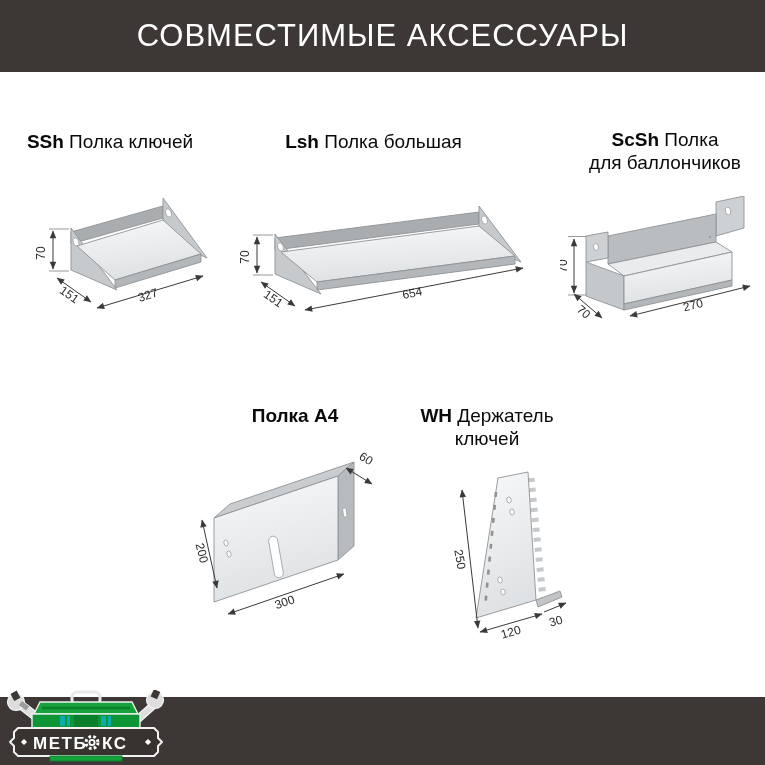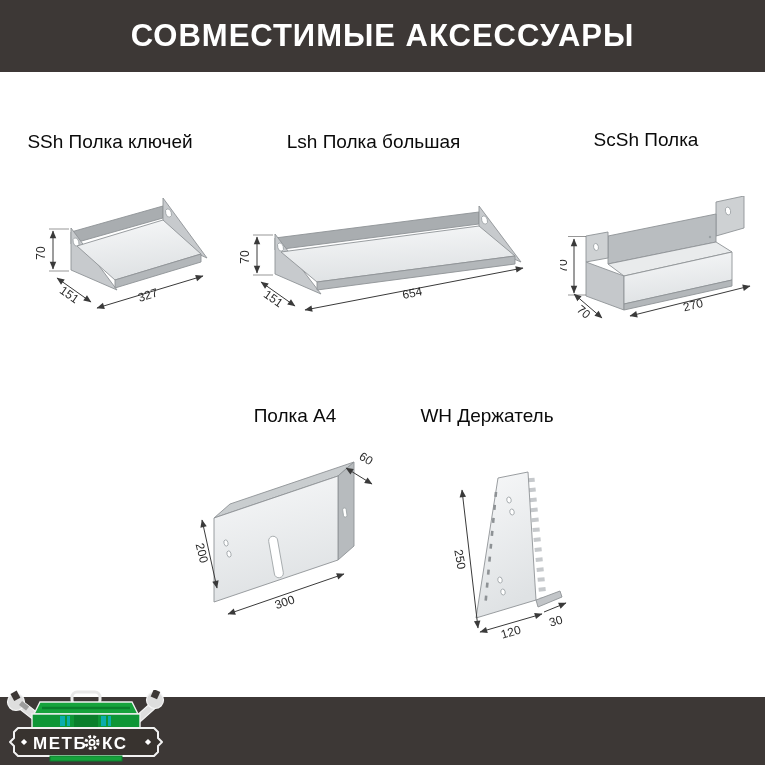--- a/index.html
+++ b/index.html
@@ -1,23 +1,23 @@
 <!DOCTYPE html>
 <html><head>
 <meta charset="utf-8">
 <style>
   html,body{margin:0;padding:0;background:#fff;}
   .page{position:relative;width:765px;height:765px;background:#ffffff;overflow:hidden;
         font-family:"Liberation Sans", sans-serif;}
   .bar{position:absolute;left:0;width:765px;background:#3d3836;}
   .header{top:0;height:72px;display:flex;align-items:center;justify-content:center;}
-  .header h1{margin:0;color:#ffffff;font-size:31px;font-weight:bold;letter-spacing:1px;}
+  .header h1{margin:0;color:#ffffff;font-size:31px;font-weight:normal;letter-spacing:1px;}
   .footer{top:697px;height:68px;}
   .title{position:absolute;text-align:center;font-size:19px;line-height:23px;color:#0a0a0a;}
-  .title b{font-weight:normal;margin-top:16px;}
+  .title b{font-weight:bold;margin-top:16px;}
   .fig{position:absolute;}
   svg text.dim{font-family:"Liberation Sans", sans-serif;font-size:12px;fill:#2a2a2a;}
   svg .ln{stroke:#3a3a3a;stroke-width:1;fill:none;}
   svg .tick{stroke:#6a6a6a;stroke-width:0.7;}
   svg .pl{stroke:#8f9396;stroke-width:0.9;stroke-linejoin:round;}
   svg .hole{fill:#ffffff;stroke:#9aa0a3;stroke-width:0.8;}
   .logo{position:absolute;left:4px;top:690px;}
 </style>
 </head>
 <body>
@@ -82,22 +82,23 @@
       <line class="ln" x1="20" y1="43" x2="20" y2="79" marker-start="url(#mArr)" marker-end="url(#mArr)"></line>
       <text class="dim" x="12" y="63" text-anchor="middle" transform="rotate(-90 12 63)">70</text>
       <line class="ln" x1="24" y1="88" x2="58" y2="112" marker-start="url(#mArr)" marker-end="url(#mArr)"></line>
       <text class="dim" x="34" y="108" text-anchor="middle" transform="rotate(35 34 108)">151</text>
       <line class="ln" x1="68" y1="116" x2="286" y2="74" marker-start="url(#mArr)" marker-end="url(#mArr)"></line>
       <text class="dim" x="176" y="103" text-anchor="middle" transform="rotate(-11 176 103)">654</text>
     </svg>
   </section>
 
   <section>
-    <div class="title" style="left:546px;top:128px;width:200px">
+    <div class="title" style="left:565px;top:128px;width:200px">
       <b>ScSh</b><span> Полка</span>
+      <div>для баллончиков</div>
     </div>
     <svg class="fig" style="left:560px;top:196px" width="200" height="132" viewBox="0 0 200 132">
       <polygon class="pl" points="156,6 184,0 184,32 156,40" fill="#ced1d3"></polygon>
       <ellipse class="hole" cx="168" cy="15" rx="2.6" ry="4" transform="rotate(-12 168 15)"></ellipse>
       <polygon class="pl" points="48,40 156,18 156,46 48,68" fill="#b9bdc0"></polygon>
       <polygon class="pl" points="26,40 48,36 48,62 26,66" fill="#ced1d3"></polygon>
       <ellipse class="hole" cx="36" cy="51" rx="2.4" ry="3.6" transform="rotate(-12 36 51)"></ellipse>
       <polygon class="pl" points="48,68 156,46 172,56 64,80" fill="#e9ebec"></polygon>
       <polygon class="pl" points="26,66 64,80 64,114 26,100" fill="#c5c8cb"></polygon>
       <polygon class="pl" points="64,80 172,56 172,84 64,108" fill="url(#gMetal)"></polygon>
@@ -132,20 +133,21 @@
       <line class="ln" x1="14" y1="80" x2="29" y2="148" marker-start="url(#mArr)" marker-end="url(#mArr)"></line>
       <text class="dim" x="10" y="114" text-anchor="middle" transform="rotate(76 10 114)">200</text>
       <line class="ln" x1="40" y1="174" x2="156" y2="134" marker-start="url(#mArr)" marker-end="url(#mArr)"></line>
       <text class="dim" x="98" y="166" text-anchor="middle" transform="rotate(-19 98 166)">300</text>
     </svg>
   </section>
 
   <section>
     <div class="title" style="left:397px;top:404px;width:180px">
       <b>WH</b><span> Держатель</span>
+      <div>ключей</div>
     </div>
     <svg class="fig" style="left:432px;top:452px" width="166" height="190" viewBox="0 0 166 190">
       <line x1="99" y1="26" x2="111" y2="146" stroke="#c6c9cc" stroke-width="7" stroke-dasharray="4 6"></line>
       <polygon class="pl" points="66,26 96,20 104,148 44,166" fill="url(#gMetal)"></polygon>
       <polygon class="pl" points="104,148 128,139 130,145 106,155" fill="#c2c5c8"></polygon>
       <line x1="64" y1="40" x2="53" y2="156" stroke="#8e9295" stroke-width="2.6" stroke-dasharray="5 8"></line>
       <ellipse class="hole" cx="77" cy="48" rx="2.2" ry="3" transform="rotate(-12 77 48)"></ellipse>
       <ellipse class="hole" cx="80" cy="60" rx="2.2" ry="3" transform="rotate(-12 80 60)"></ellipse>
       <ellipse class="hole" cx="68" cy="128" rx="2.2" ry="3" transform="rotate(-12 68 128)"></ellipse>
       <ellipse class="hole" cx="71" cy="140" rx="2.2" ry="3" transform="rotate(-12 71 140)"></ellipse>

